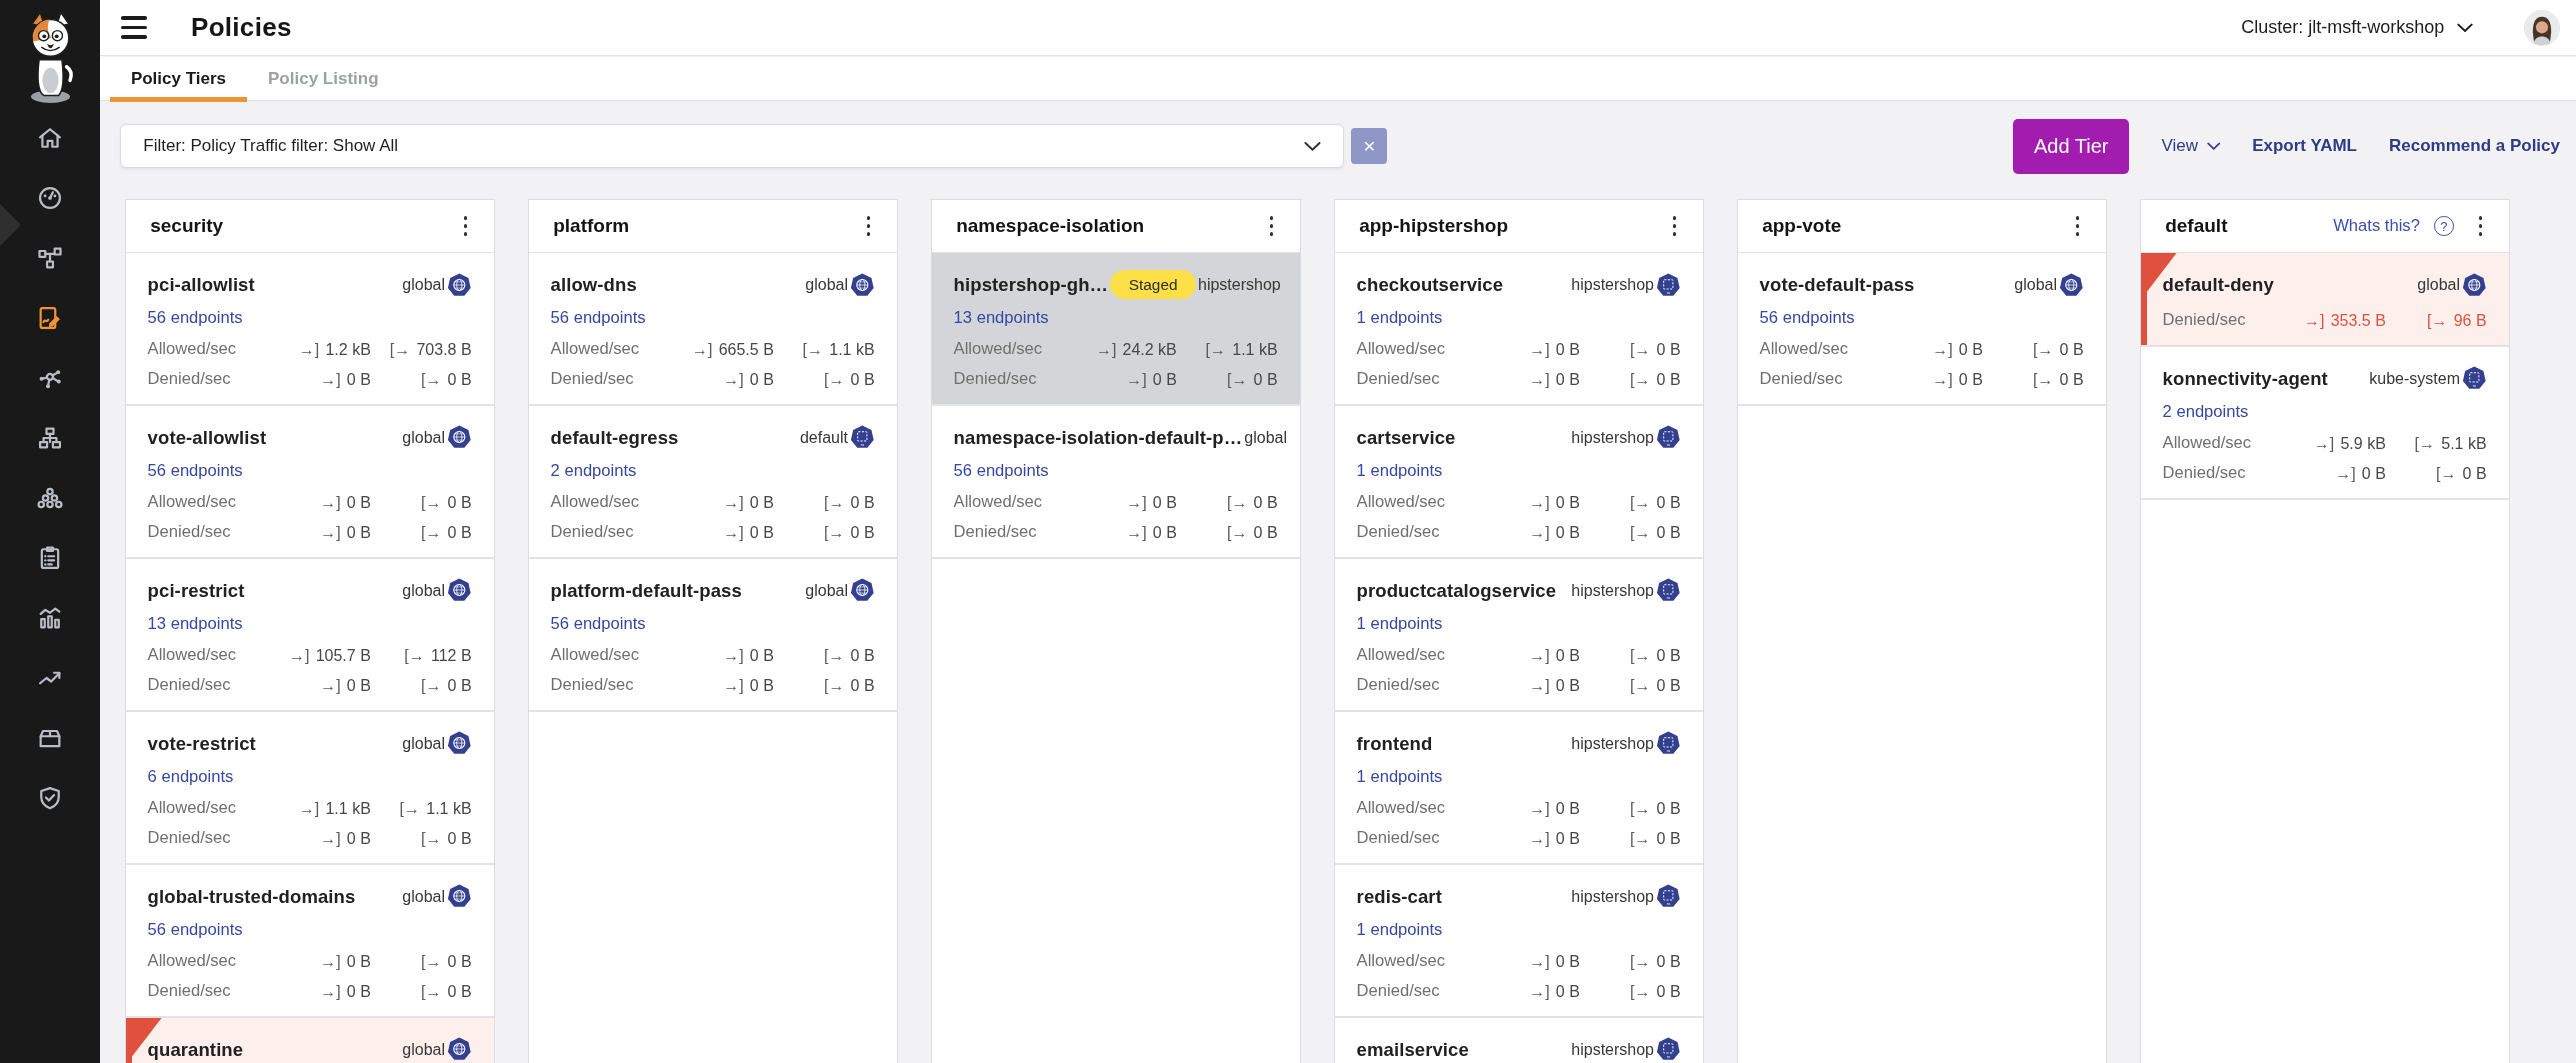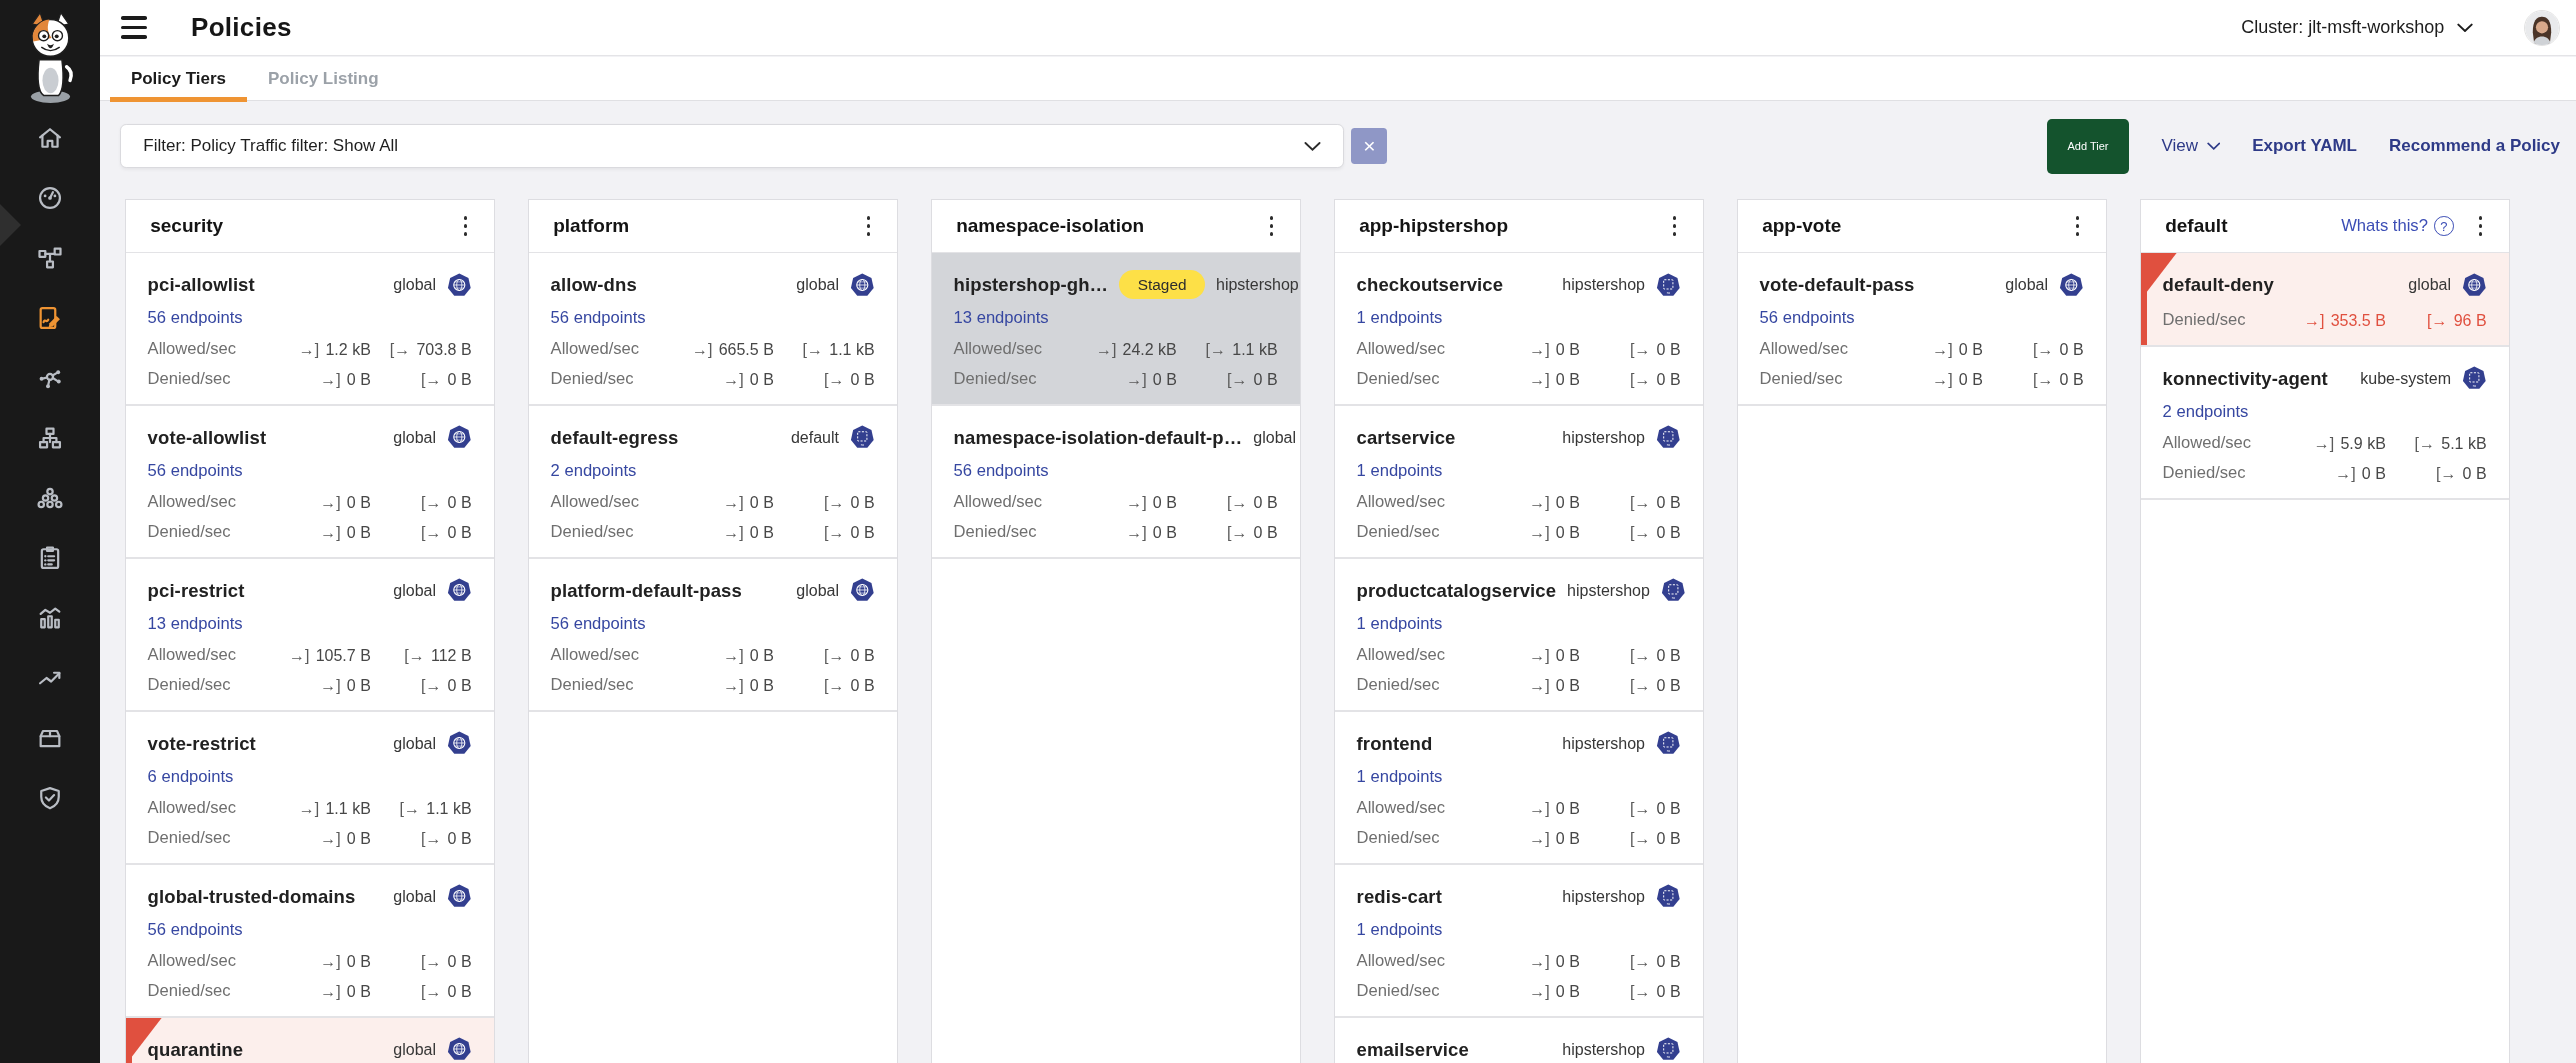--- a/index.html
+++ b/index.html
@@ -35,48 +35,48 @@
   
   .main{position:absolute;left:100px;top:102px;right:0;bottom:0;}
   .filter-row{position:absolute;top:22px;left:20.3px;right:16px;height:44px;}
   .filter-select{position:absolute;left:0;top:0;width:1224px;height:44px;background:#fff;
       border:1.2px solid #dadade;border-radius:6.2px;box-sizing:border-box;display:flex;align-items:center;
       padding:0 22px;font-size:17px;color:#1f1f1f;box-shadow:0 1.2px 3.1px rgba(0,0,0,.05);cursor:pointer;}
   .filter-select .chev{margin-left:auto;color:#2b2b2b;display:flex;}
   .filter-clear{position:absolute;left:1231px;top:4.3px;width:36px;height:36px;background:#8f97c6;
       border:none;border-radius:3.7px;color:#fff;font-size:21px;line-height:36px;text-align:center;padding:0;cursor:pointer;}
   .toolbar{position:absolute;right:0;top:0;height:44px;display:flex;align-items:center;gap:32px;}
-  .btn-primary{background:#14532d;color:#fff;font-size:11px;font-weight:500;border:none;border-radius:4.9px;
+  .btn-primary{background:#a21caf;color:#fff;font-size:20px;font-weight:500;border:none;border-radius:4.9px;
       height:55px;padding:0 21px;font-family:inherit;cursor:pointer;}
   .btn-ghost,.btn-link{background:none;border:none;color:#2e3a87;font-size:17px;font-family:inherit;cursor:pointer;
       display:flex;align-items:center;gap:8.6px;font-weight:600;padding:0;}
   .btn-ghost{font-weight:500;}
 
   
   .board{position:absolute;left:24.6px;top:97px;right:0;bottom:0;display:flex;gap:33px;overflow:hidden;}
   .tier{flex:none;width:370px;background:#fff;border:1.2px solid #dddde1;border-bottom:none;
       box-sizing:border-box;overflow:hidden;display:flex;flex-direction:column;}
   .tier-head{flex:none;height:52px;border-bottom:1.8px solid #e3e3e6;display:flex;align-items:center;
       padding:0 17px 0 24.6px;}
   .tier-name{font-size:19px;font-weight:bold;color:#141414;margin:0;flex:1;}
-  .whats-this{display:flex;align-items:flex-end;gap:6px;font-size:16.6px;color:#3b4db5;cursor:pointer;margin-right:16px;}
+  .whats-this{display:flex;align-items:flex-end;gap:14px;font-size:16.6px;color:#3b4db5;cursor:pointer;margin-right:16px;}
   .help-circle{width:19.7px;height:19.7px;border:1.2px solid #3b4db5;border-radius:50%;display:flex;align-items:center;
       justify-content:center;font-size:13px;box-sizing:border-box;}
   .kebab{width:22px;height:29.6px;display:flex;flex-direction:column;align-items:center;justify-content:center;gap:4.3px;cursor:pointer;}
   .kebab i{width:3.7px;height:3.7px;border-radius:50%;background:#2c2c2c;}
 
   
   .card{position:relative;border-bottom:2.5px solid #e3e3e6;background:#fff;padding:17px 22px 14.8px;cursor:pointer;}
   .card.staged{background:#d3d5d9;}
   .card.alert{background:#fcefec;}
   .card.alert::before{content:"";position:absolute;left:0;top:0;bottom:0;width:6.2px;background:#e0503f;}
   .card.alert::after{content:"";position:absolute;left:0;top:0;width:36px;height:47px;background:#e0503f;
       clip-path:polygon(0 0,100% 0,0 100%);}
   .card:not(:has(.endpoints)):not(:has(.stat)){min-height:123px;}
-  .card-top{display:flex;align-items:center;gap:11px;min-height:29.6px;}
+  .card-top{display:flex;align-items:center;gap:2px;min-height:29.6px;}
   .card-title{font-size:18.5px;font-weight:600;color:#212121;margin:0;white-space:nowrap;letter-spacing:0.1px;}
   .badge{background:#fde047;border-radius:615px;padding:5.5px 18.5px;font-size:15.4px;color:#2d2d2d;}
   .scope{margin-left:auto;font-size:16px;color:#373737;}
   .scope-ic{flex:none;display:flex;}
   .endpoints{display:inline-block;margin-top:8.6px;font-size:16.6px;color:#3647a1;text-decoration:none;}
   .stat{display:flex;align-items:flex-end;margin-top:10.5px;}
   .slabel{flex:1;font-size:16.6px;color:#6f6f6f;}
   .sgroup{display:flex;align-items:baseline;gap:6.2px;justify-content:flex-end;min-width:99px;
       font-size:16px;color:#474747;}
   .sgroup + .sgroup{min-width:86px;margin-left:14.8px;}

